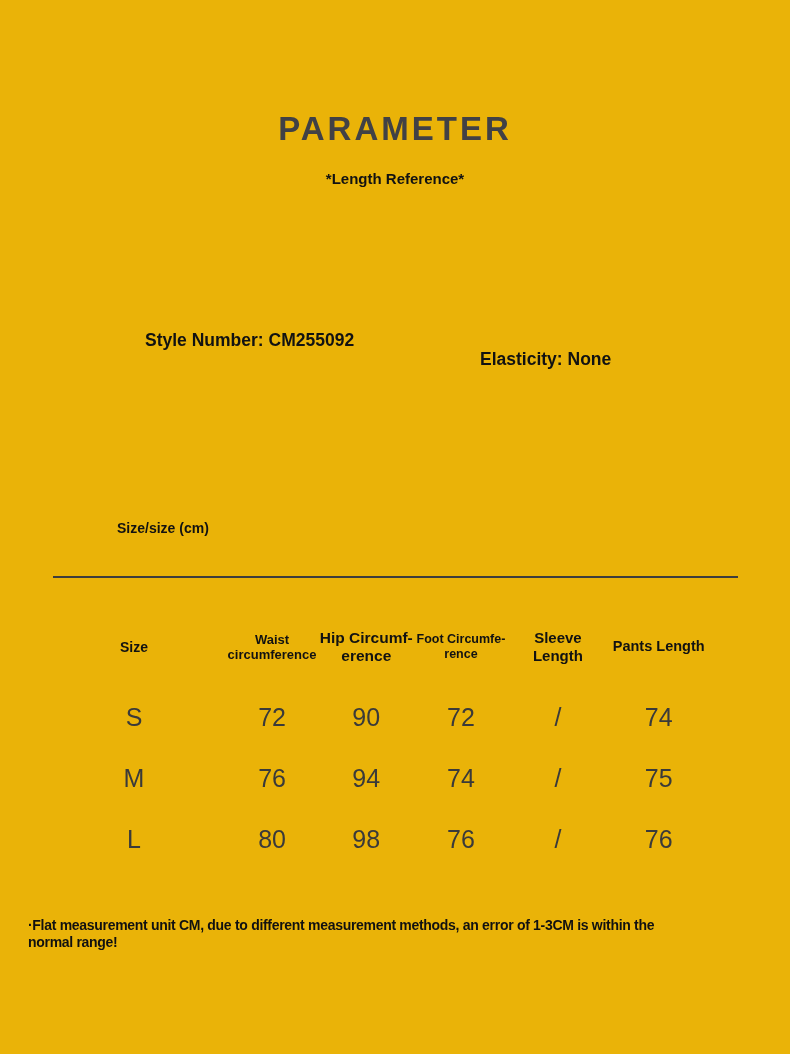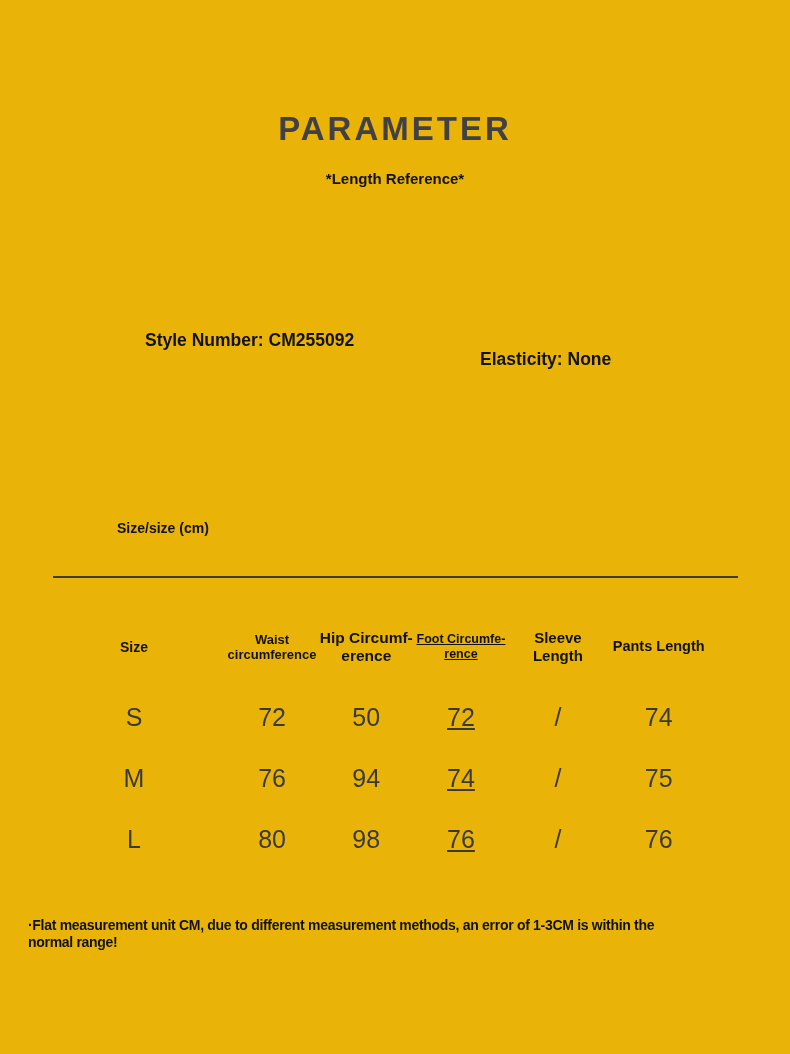--- a/index.html
+++ b/index.html
@@ -81,21 +81,21 @@
   .th {
     font-weight: bold;
     color: #121212;
     text-align: center;
     white-space: pre-line;
     line-height: 1.18;
   }
   .col-0 { width: 105px; }
   .col-1 { width: 101px; margin-left: 42px; }
   .col-2 { width: 101px; }
-  .col-3 { width: 102px; text-decoration: underline; }
+  .col-3 { width: 102px; }
   .col-4 { width: 106px; }
   .col-5 { width: 110px; }
   .th-size   { font-size: 14px;   }
   .th-waist  { font-size: 13px;   }
   .th-hip    { font-size: 15.5px; }
   .th-foot   { font-size: 12.5px; }
   .th-sleeve { font-size: 15px;   }
   .th-pants  { font-size: 14.5px; }
   .trow {
     display: flex;
@@ -149,21 +149,21 @@
       <div class="th th-foot col-3">Foot Circumfe-
 rence</div>
       <div class="th th-sleeve col-4">Sleeve
 Length</div>
       <div class="th th-pants col-5">Pants Length</div>
     </div>
 
     <div class="trow first">
       <div class="td col-0">S</div>
       <div class="td col-1">72</div>
-      <div class="td col-2">50</div>
+      <div class="td col-2">90</div>
       <div class="td col-3">72</div>
       <div class="td col-4">/</div>
       <div class="td col-5">74</div>
     </div>
 
     <div class="trow">
       <div class="td col-0">M</div>
       <div class="td col-1">76</div>
       <div class="td col-2">94</div>
       <div class="td col-3">74</div>

